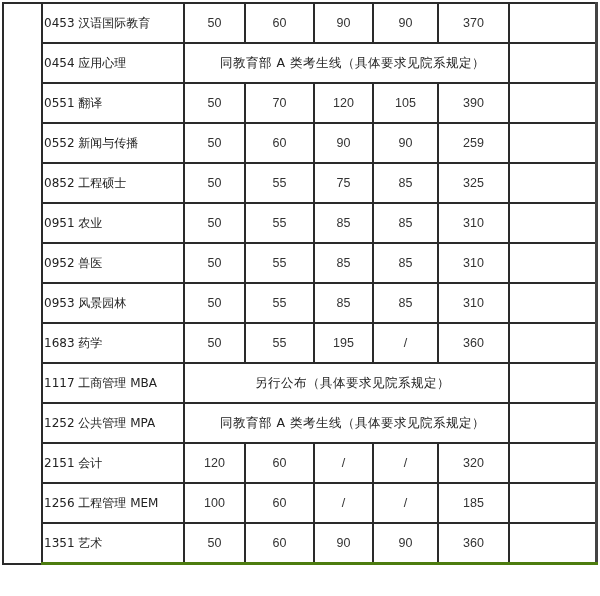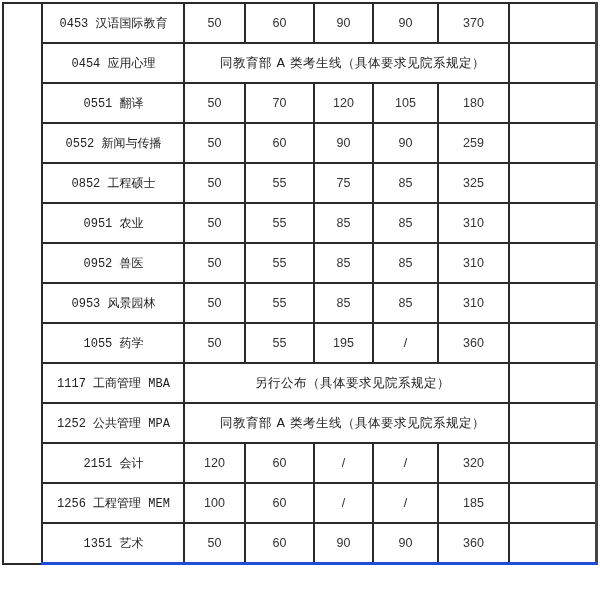--- a/index.html
+++ b/index.html
@@ -13,25 +13,25 @@
   }
   .tbl td {
     border: 2px solid #2a2a2a;
     height: 38px;
     padding: 0;
     text-align: center;
     vertical-align: middle;
     white-space: nowrap;
     overflow: hidden;
   }
-  .tbl td.name { text-align: center; padding-left: 1px; font-size: 12px; font-family: Liberation Mono, monospace; }
+  .tbl td.name { text-align: left; padding-left: 1px; font-size: 12px; }
   .tbl td.num { font-family: "Liberation Sans", sans-serif; font-size: 12.5px; color: #333; margin-left: 38px; }
   .tbl td.span { font-size: 12.5px; letter-spacing: 0.5px; padding-left: 12px; }
   .tbl td.cat { border-right: 2px solid #2a2a2a; }
-  .tbl tr:last-child td { border-bottom: 3px solid #1d4ed8; }
+  .tbl tr:last-child td { border-bottom: 3px solid #4d7c0f; }
   .tbl td.last { border-right: 3px solid #444; }
 </style>
 </head>
 <body>
 
 <table class="tbl">
   <colgroup>
     <col style="width:39px">
     <col style="width:142px">
     <col style="width:61px">
@@ -56,21 +56,21 @@
         <td class="name">0454 应用心理</td>
         <td class="span" colspan="5">同教育部 A 类考生线（具体要求见院系规定）</td>
         <td class="last"></td>
       </tr>
       <tr>
         <td class="name">0551 翻译</td>
         <td class="num">50</td>
         <td class="num">70</td>
         <td class="num">120</td>
         <td class="num">105</td>
-        <td class="num">180</td>
+        <td class="num">390</td>
         <td class="last"></td>
       </tr>
       <tr>
         <td class="name">0552 新闻与传播</td>
         <td class="num">50</td>
         <td class="num">60</td>
         <td class="num">90</td>
         <td class="num">90</td>
         <td class="num">259</td>
         <td class="last"></td>
@@ -105,21 +105,21 @@
       <tr>
         <td class="name">0953 风景园林</td>
         <td class="num">50</td>
         <td class="num">55</td>
         <td class="num">85</td>
         <td class="num">85</td>
         <td class="num">310</td>
         <td class="last"></td>
       </tr>
       <tr>
-        <td class="name">1055 药学</td>
+        <td class="name">1683 药学</td>
         <td class="num">50</td>
         <td class="num">55</td>
         <td class="num">195</td>
         <td class="num">/</td>
         <td class="num">360</td>
         <td class="last"></td>
       </tr>
       <tr>
         <td class="name">1117 工商管理 MBA</td>
         <td class="span" colspan="5">另行公布（具体要求见院系规定）</td>

